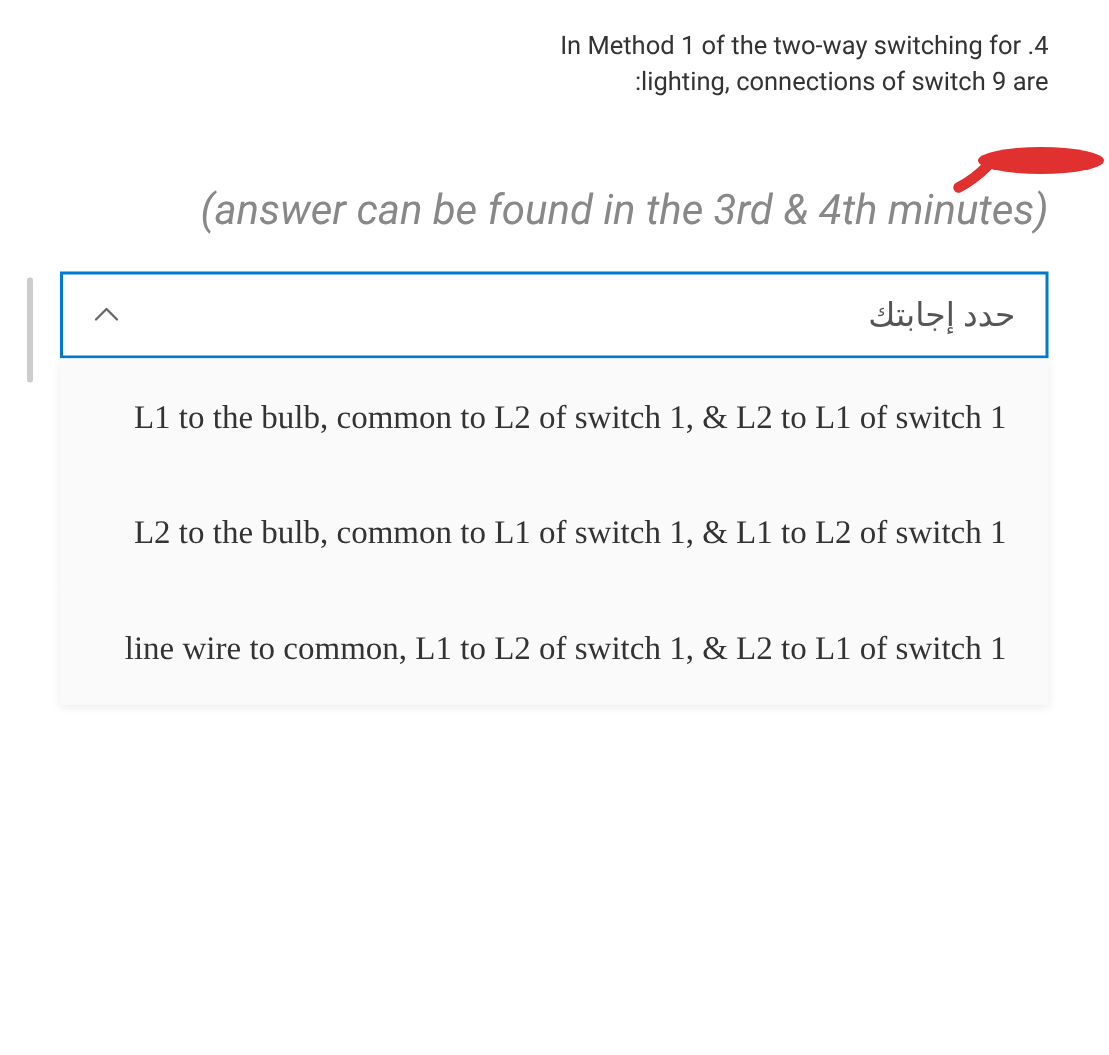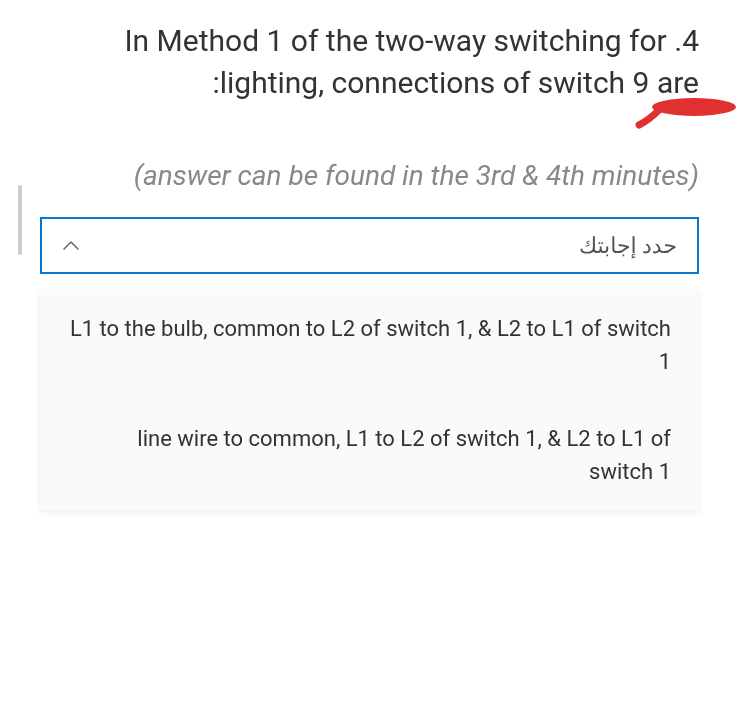--- a/index.html
+++ b/index.html
@@ -12,21 +12,21 @@
       background: #fff;
       width: 739px;
       height: 703px;
       position: relative;
       padding: 20px 0;
     }
     .question-container {
       padding: 0 40px 0 90px;
     }
     .question-text {
-      font-size: 30px;
+      font-size: 17px;
       color: #333;
       text-align: right;
       line-height: 1.4;
       margin-bottom: 8px;
     }
     .question-text .num {
       direction: rtl;
     }
     .annotation-mark {
       position: absolute;
@@ -38,21 +38,21 @@
     .hint-text {
       font-size: 28px;
       color: #888;
       font-style: italic;
       text-align: right;
       margin-top: 55px;
       margin-bottom: 25px;
       padding: 0 40px;
     }
     .dropdown {
-      margin: 16px 40px;
+      margin: 0 40px;
       border: 2px solid #0078d4;
       background: #fff;
     }
     .dropdown-header {
       display: flex;
       align-items: center;
       justify-content: space-between;
       padding: 14px 20px;
       cursor: pointer;
     }
@@ -70,20 +70,21 @@
     .dropdown-placeholder {
       font-size: 22px;
       color: #555;
       text-align: right;
       direction: rtl;
     }
     .options-list {
       margin: 0 40px;
       background: #f5f5f5;
       box-shadow: 0 2px 6px rgba(0,0,0,0.08);
+      font-family: Liberation Serif, serif;
     }
     .option {
       padding: 22px 28px;
       font-size: 22px;
       color: #333;
       text-align: right;
       line-height: 1.5;
       cursor: pointer;
       background: #fafafa;
     }
@@ -129,14 +130,15 @@
       <svg viewBox="0 0 18 12" xmlns="http://www.w3.org/2000/svg">
         <path d="M 2 9 L 9 2 L 16 9" stroke="#666" stroke-width="1.5" fill="none" stroke-linecap="round" stroke-linejoin="round"></path>
       </svg>
     </span>
     <span class="dropdown-placeholder">حدد إجابتك</span>
   </div>
 </div>
 
 <div class="options-list">
   <div class="option">L1 to the bulb, common to L2 of switch 1, &amp; L2 to L1 of switch 1</div>
+  <div class="option">L2 to the bulb, common to L1 of switch 1, &amp; L1 to L2 of switch 1</div>
   <div class="option">line wire to common, L1 to L2 of switch 1, &amp; L2 to L1 of switch 1</div>
 </div>
 
 </body></html>

